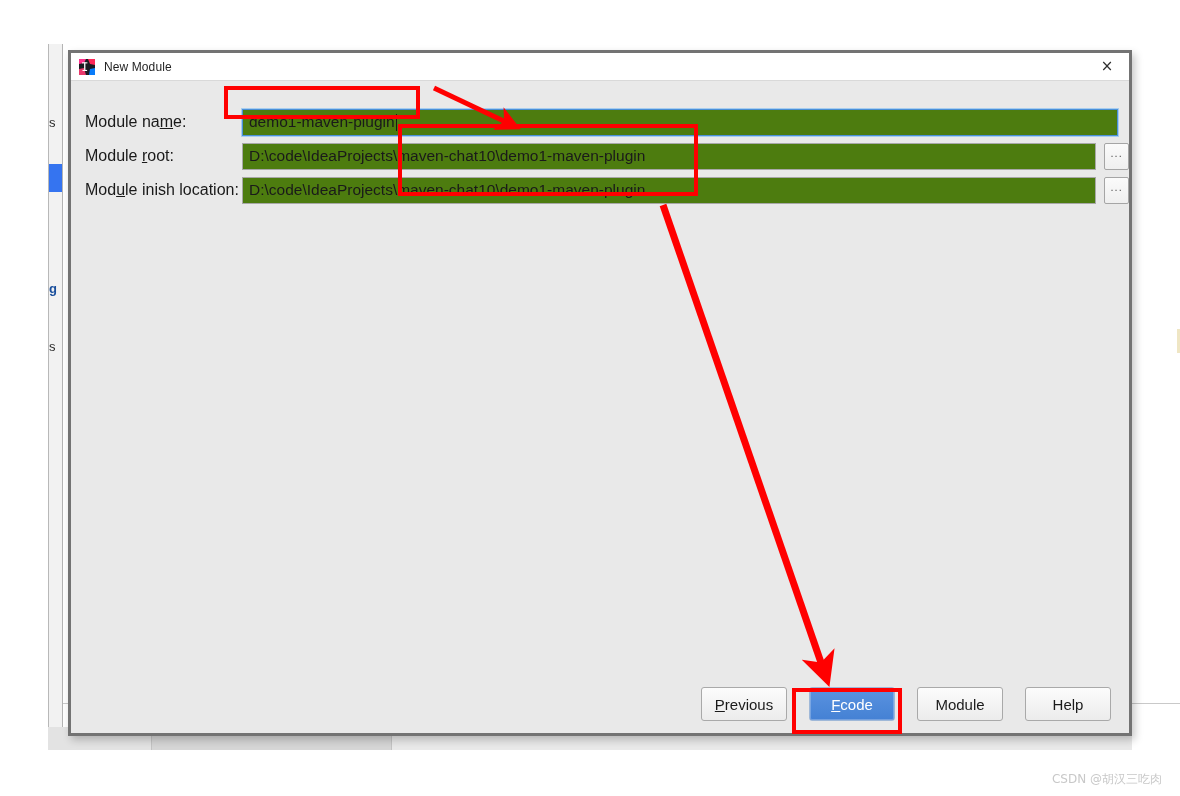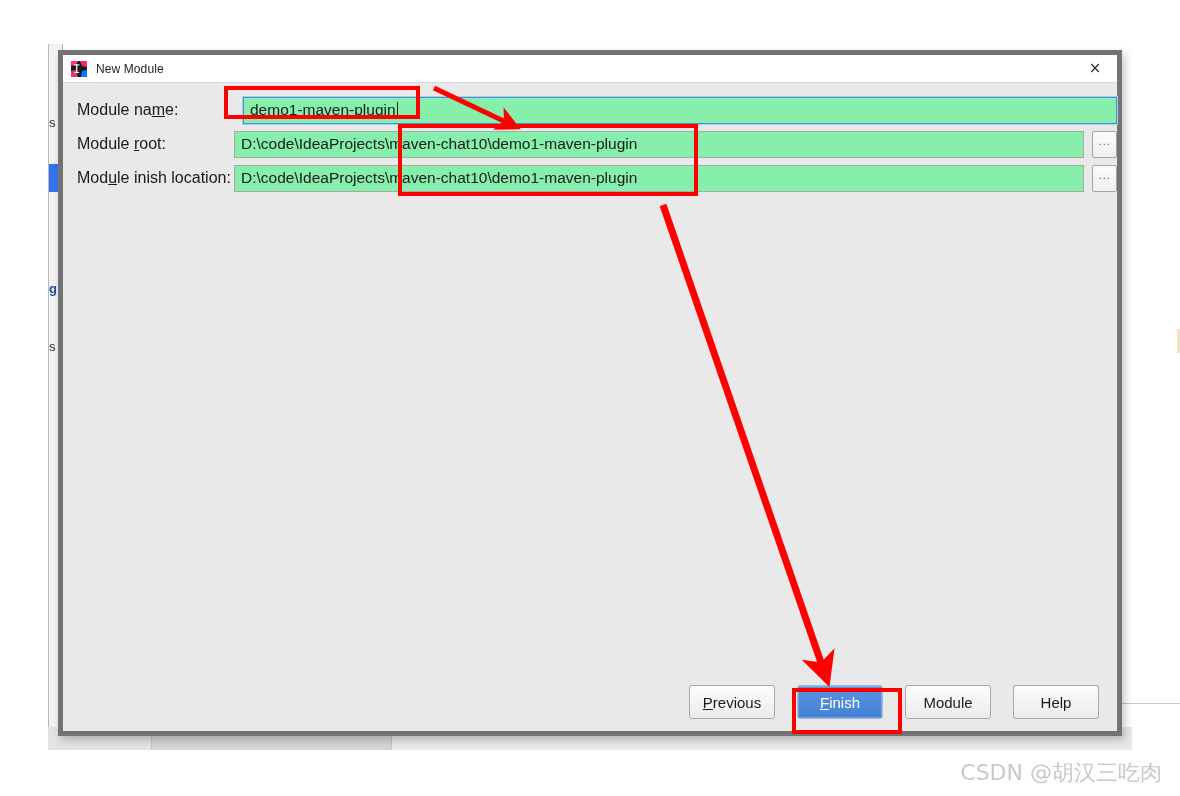--- a/index.html
+++ b/index.html
@@ -96,26 +96,26 @@
     top: 727px;
     width: 740px;
     height: 23px;
     background: #e9e9e9;
     box-sizing: border-box;
   }
 
   
   .dialog {
     position: absolute;
-    left: 58px;
+    left: 68px;
     top: 50px;
     width: 1064px;
     height: 686px;
     background: #e9e9e9;
-    border: 5px solid #737373;
+    border: 3px solid #737373;
     box-sizing: border-box;
     box-shadow: 3px 4px 8px rgba(0,0,0,0.22);
   }
   .titlebar {
     position: absolute;
     left: 0; top: 0;
     width: 100%;
     height: 28px;
     background: #ffffff;
     border-bottom: 1px solid #d9d9d9;
@@ -156,32 +156,32 @@
     width: 100%;
   }
   .row {
     position: relative;
     height: 34px;
     display: flex;
     align-items: center;
     padding-left: 14px;
     box-sizing: border-box;
   }
-  .row.r1 { margin-top: 10px; gap: 9px; }
+  .row.r1 { margin-top: 24px; }
   .label {
     font-size: 16px;
     color: #1a1a1a;
     width: 157px;
     flex: 0 0 auto;
     white-space: nowrap;
   }
   .label u { text-decoration: underline; }
   .field {
     height: 27px;
-    background: #86efac;
+    background: #4d7c0f;
     border: 1px solid #a8a8a8;
     box-sizing: border-box;
     display: flex;
     align-items: center;
     padding: 0 0 0 6px;
     font-size: 15.5px;
     color: #1a1a1a;
     position: relative;
     white-space: nowrap;
     overflow: hidden;
@@ -268,21 +268,21 @@
     width: 1180px;
     height: 796px;
     pointer-events: none;
   }
 
   
   .watermark {
     position: absolute;
     right: 18px;
     bottom: 8px;
-    font-size: 22px;
+    font-size: 12px;
     color: #c8c8c8;
     font-family: "DejaVu Sans", sans-serif;
     white-space: nowrap;
   }
 </style>
 </head>
 <body>
 
 <div class="bg-ide">
   <div class="bg-ide-toolwindow">
@@ -347,21 +347,21 @@
 
   <div class="buttonbar">
     <div class="btn">
         <span></span>
         <u>P</u>
         <span>revious</span>
       </div>
     <div class="btn primary">
         <span></span>
         <u>F</u>
-        <span>inish</span>
+        <span>code</span>
       </div>
     <div class="btn">
         <span>Module</span>
         <u></u>
         <span></span>
       </div>
     <div class="btn">
         <span>Help</span>
         <u></u>
         <span></span>

